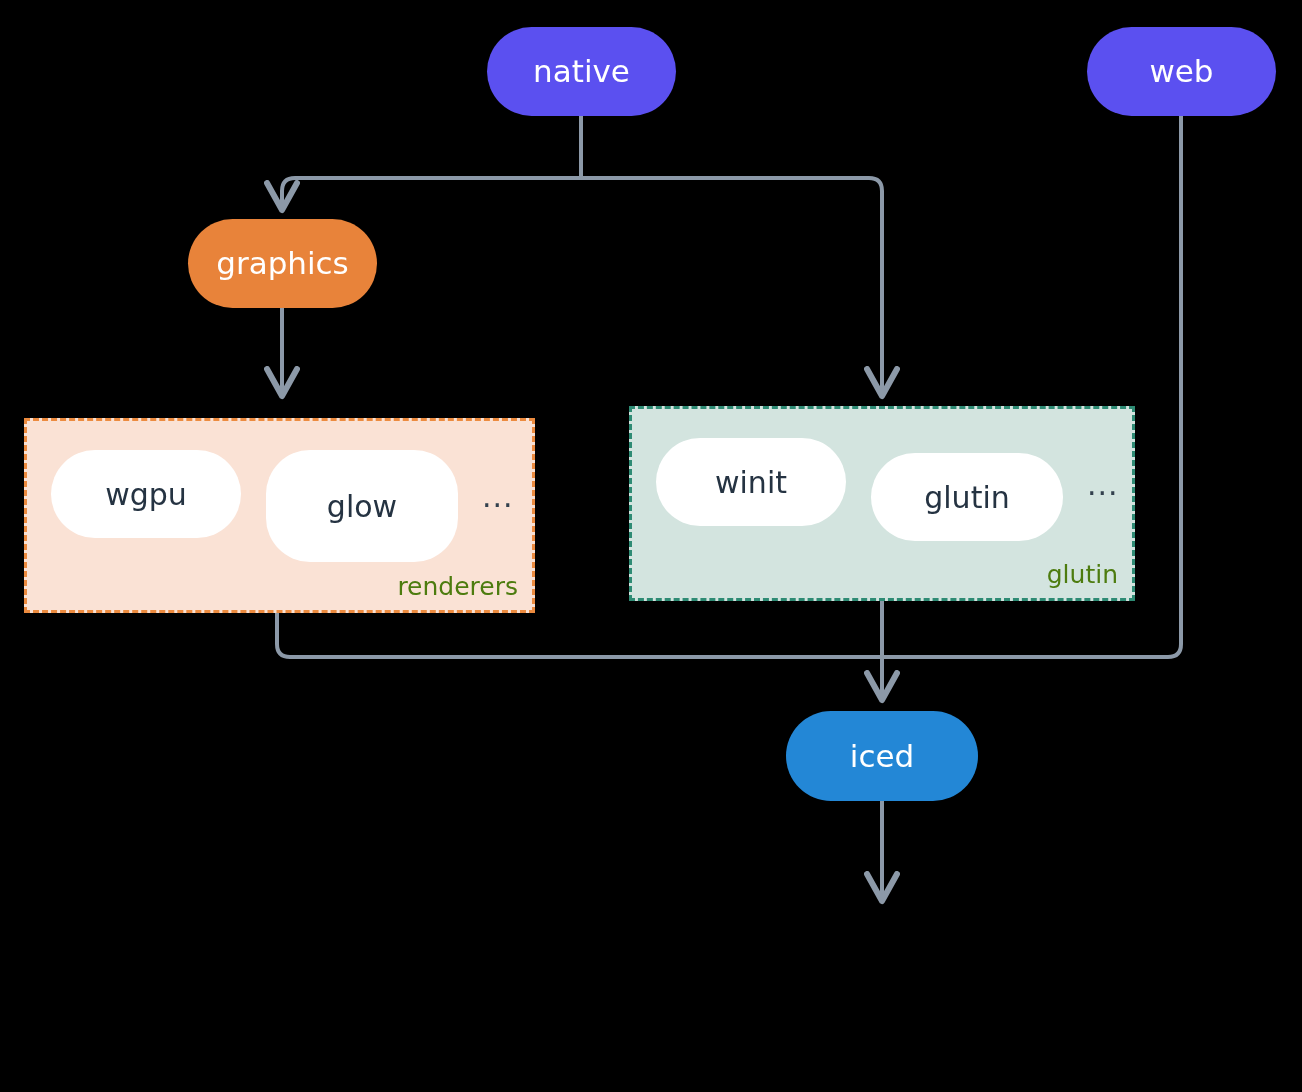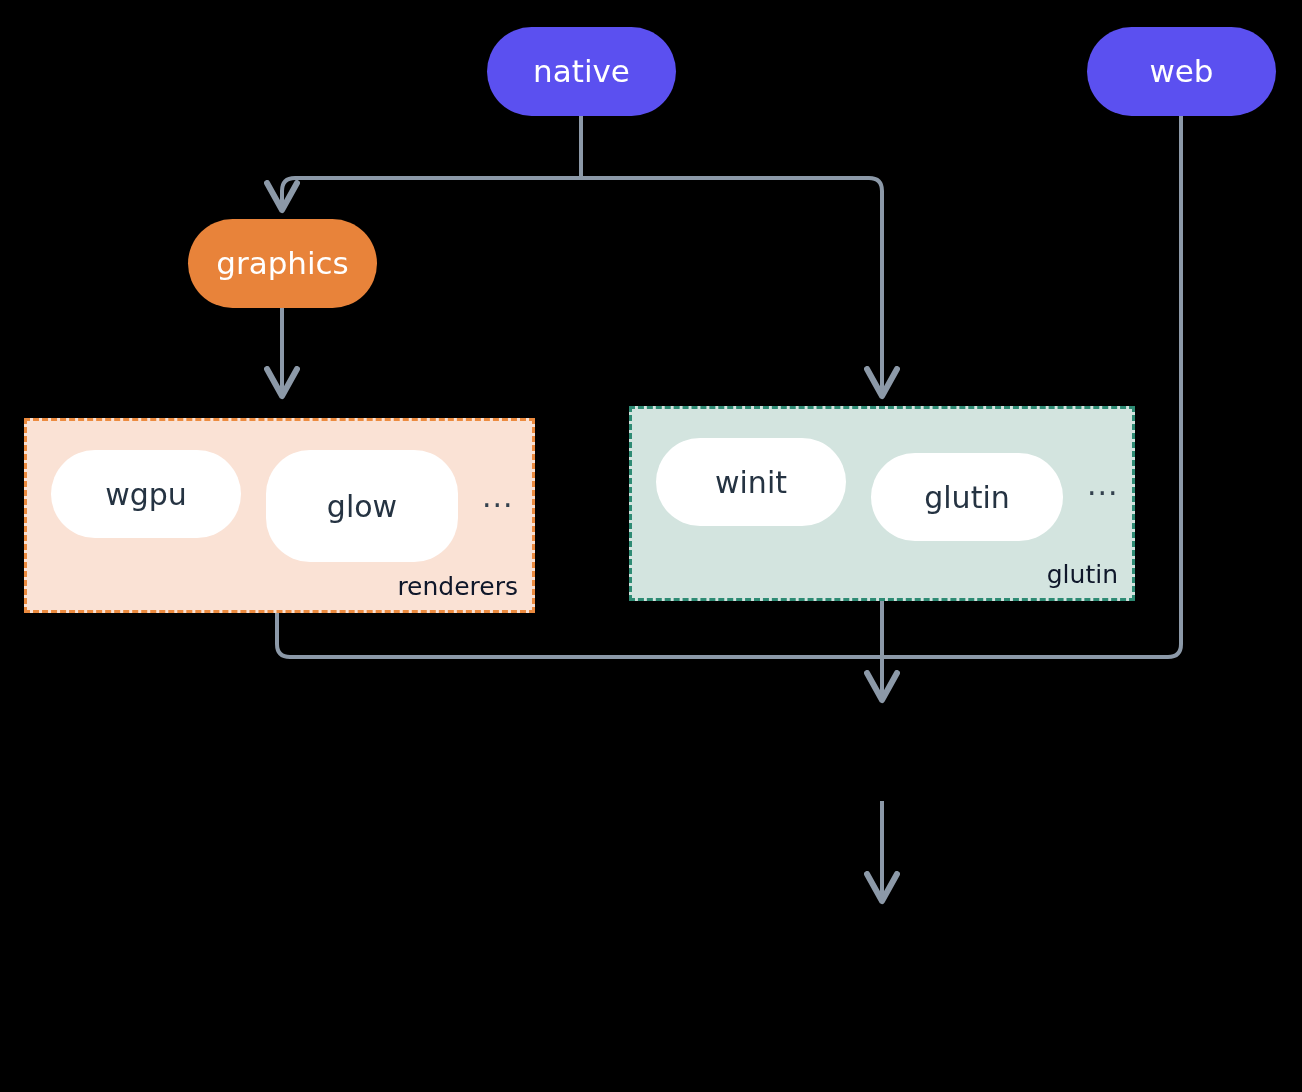--- a/index.html
+++ b/index.html
@@ -87,21 +87,21 @@
     left: 629px; top: 406px; width: 506px; height: 195px;
     background: #d3e4df;
     border: 3px dashed #2e8b74;
     padding-left: 20px;
   }
   .group-label {
     position: absolute;
     right: 14px;
     bottom: 9px;
     font-size: 25px;
-    color: #0f172a;
+    color: #4d7c0f;
   }
   .chip {
     position: absolute;
     display: flex;
     align-items: center;
     justify-content: center;
     background: #ffffff;
     border-radius: 44px;
     color: #253342;
     font-size: 30px;
@@ -180,15 +180,18 @@
     <div class="chip chip-winit">
       <span>winit</span>
     </div>
     <div class="chip chip-glutin">
       <span>glutin</span>
     </div>
     <div class="ellipsis dots-shell">...</div>
     <div class="group-label">glutin</div>
   </div>
 
+  <div class="node pill-iced">
+    <span>iced</span>
+  </div>
 
 
 </div>
 
 </body></html>

